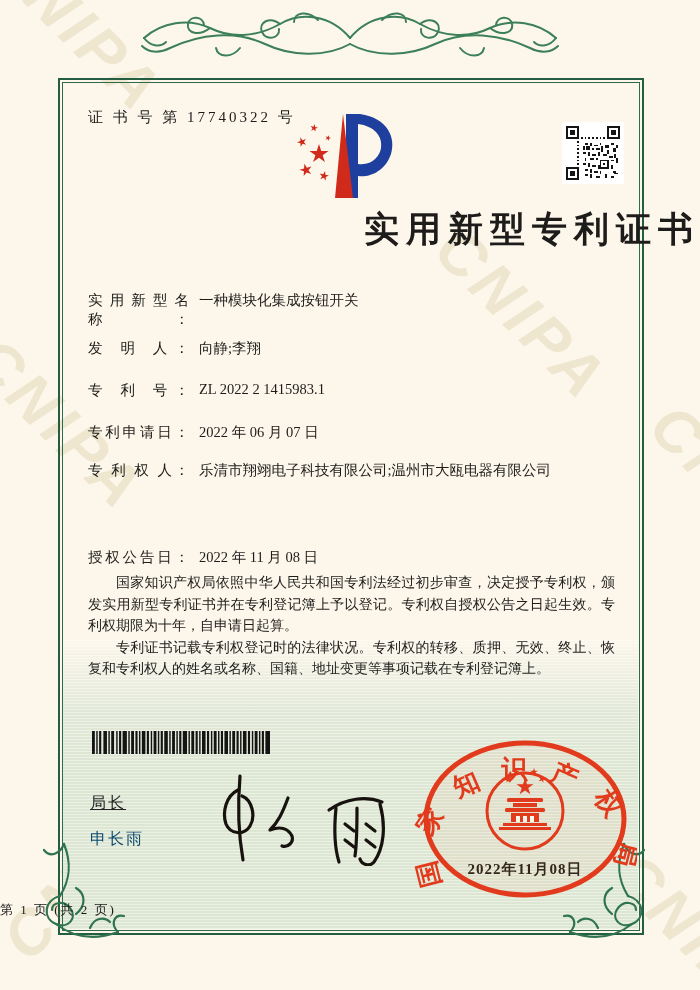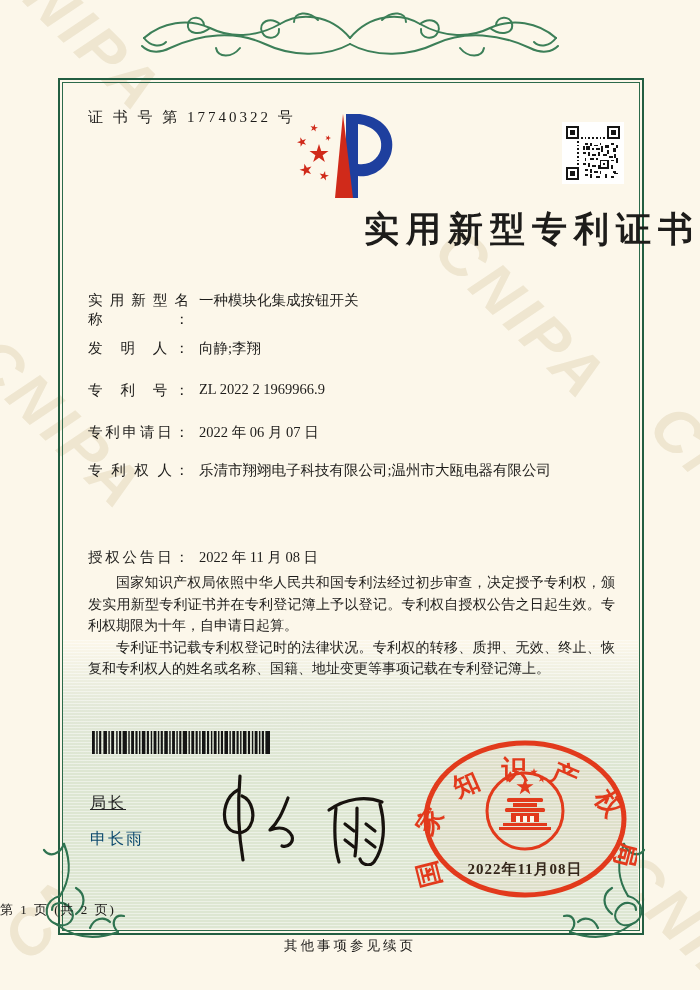--- a/index.html
+++ b/index.html
@@ -130,21 +130,21 @@
 
   <div class="z title">实用新型专利证书</div>
 
   <div class="z frow" style="top:291px;">
     <span class="flabel">实用新型名称：</span><span class="fvalue">一种模块化集成按钮开关</span>
   </div>
   <div class="z frow" style="top:339px;">
     <span class="flabel">发 明 人：</span><span class="fvalue">向静;李翔</span>
   </div>
   <div class="z frow" style="top:381px;">
-    <span class="flabel">专 利 号：</span><span class="fvalue">ZL 2022 2 1969966.9</span>
+    <span class="flabel">专 利 号：</span><span class="fvalue">ZL 2022 2 1415983.1</span>
   </div>
   <div class="z frow" style="top:423px;">
     <span class="flabel">专利申请日：</span><span class="fvalue">2022 年 06 月 07 日</span>
   </div>
   <div class="z frow" style="top:461px;">
     <span class="flabel">专 利 权 人：</span><span class="fvalue">乐清市翔翊电子科技有限公司;温州市大瓯电器有限公司</span>
   </div>
   <div class="z frow" style="top:548px;">
     <span class="flabel">授权公告日：</span><span class="fvalue">2022 年 11 月 08 日</span>
   </div>
@@ -197,15 +197,14 @@
       <rect x="103" y="81" width="4" height="6" fill="#fcf7ea"></rect>
       <rect x="110" y="81" width="4" height="6" fill="#fcf7ea"></rect>
       <rect x="117" y="81" width="4" height="6" fill="#fcf7ea"></rect>
       <rect x="90" y="88" width="44" height="3"></rect>
       <rect x="86" y="92" width="52" height="3"></rect>
     </g>
     <text x="112" y="139" text-anchor="middle" font-size="15" font-weight="bold" fill="#33261a" style="font-family:'Liberation Serif','DejaVu Serif',serif;" letter-spacing="1">2022年11月08日</text>
   </svg>
 
   <div class="z pageno">第 1 页 (共 2 页)</div>
-  <div class="z footnote">其他事项参见续页</div>
 
 </div>
 
 </body></html>

